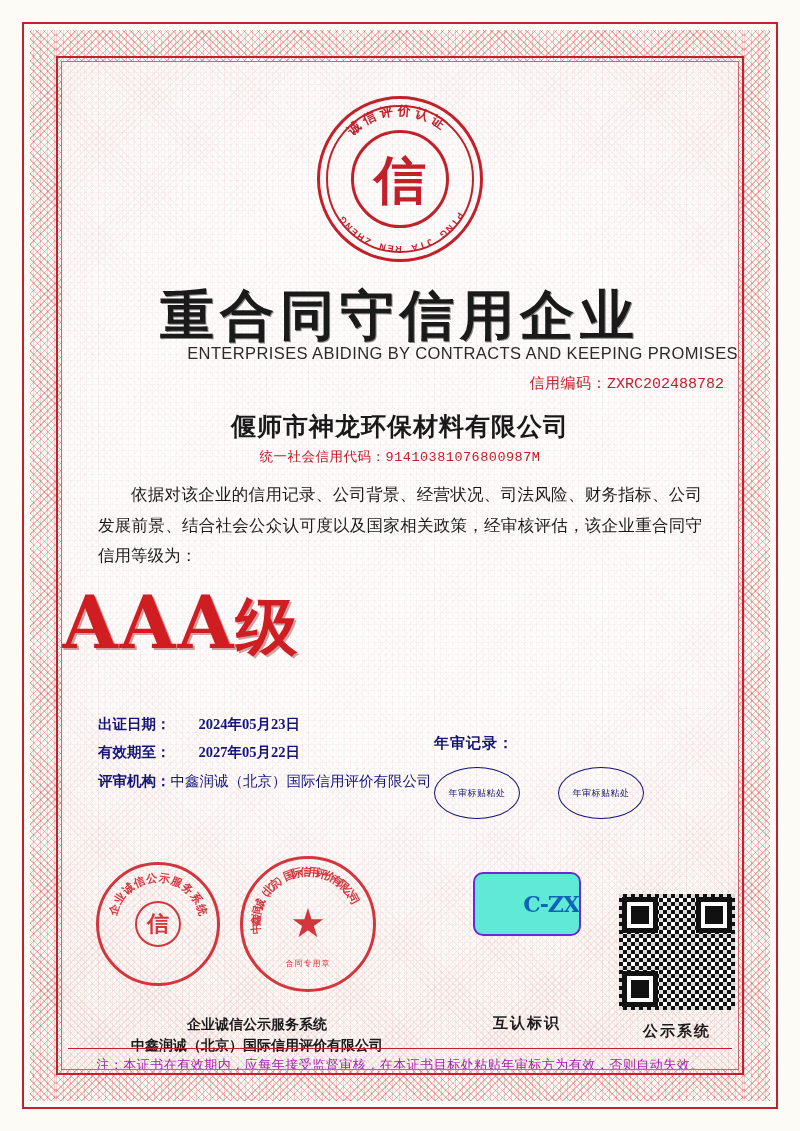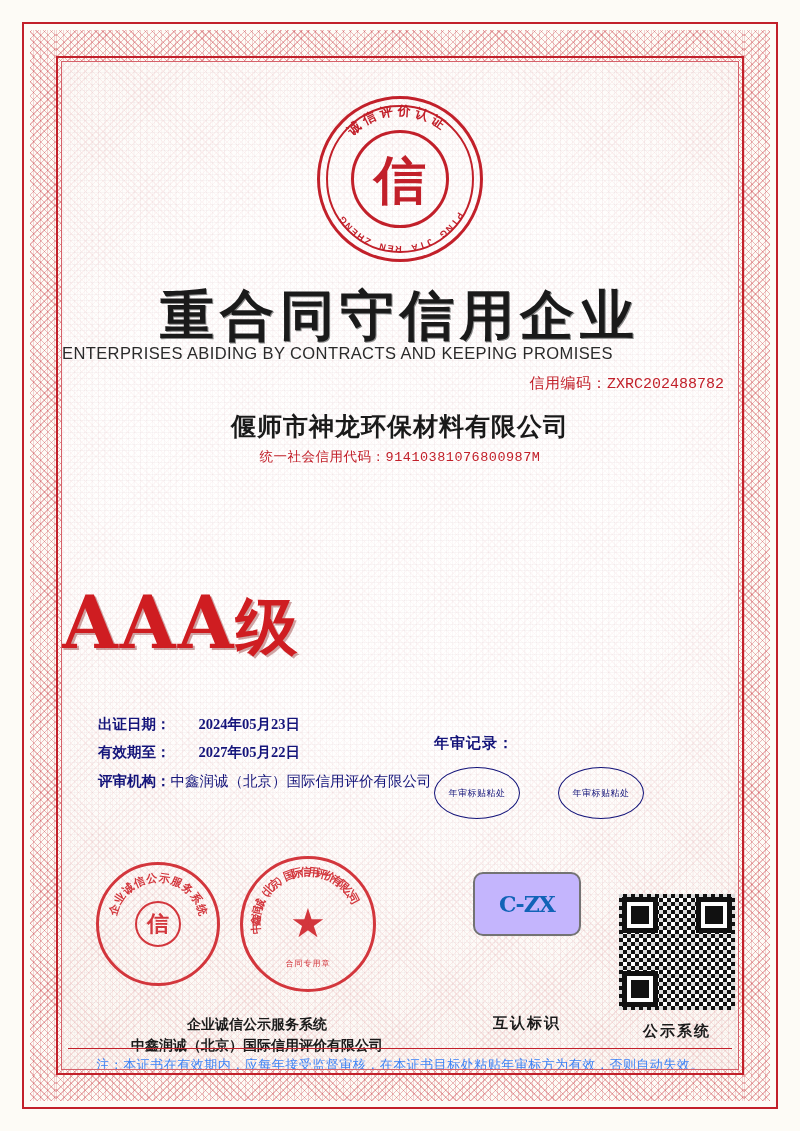--- a/index.html
+++ b/index.html
@@ -140,21 +140,21 @@
     font-size: 54px;
     font-weight: bold;
     letter-spacing: 6px;
     color: #1a1a1a;
     text-shadow: 1px 1px 0 #888;
   }
   .title-en {
     position: absolute;
     top: 282px;
     width: 100%;
-    text-align: left;
+    text-align: right;
     font-family: "Liberation Sans", sans-serif;
     font-size: 16.5px;
     letter-spacing: .4px;
     color: #2a2a2a;
   }
 
   .credit-no {
     position: absolute;
     top: 312px;
     right: 14px;
@@ -340,26 +340,26 @@
     position: absolute;
     left: 400px;
     top: 810px;
     width: 130px;
     text-align: center;
   }
   .mutual .logo {
     width: 104px;
     height: 60px;
     margin: 0 auto;
-    border: 2px solid #737373;
+    border: 2px solid #6d28d9;
     border-radius: 10px;
     display: flex;
     align-items: center;
-    justify-content: center;
-    background: #c4b5fd;
+    justify-content: flex-end;
+    background: #5eead4;
   }
   .mutual .logo-text {
     color: #1163b7;
     font-family: "DejaVu Serif", serif;
     font-size: 22px;
     font-weight: bold;
     letter-spacing: -1px;
   }
   .mutual .cap {
     margin-top: 78px;
@@ -417,21 +417,21 @@
     top: 986px;
     border-top: 1.5px solid #c2202a;
   }
   .footer-note {
     position: absolute;
     left: 0; right: 0;
     top: 994px;
     text-align: center;
     font-family: "DejaVu Serif", serif;
     font-size: 13px;
-    color: #3b82f6;
+    color: #a21caf;
     letter-spacing: .5px;
   }
 </style>
 </head>
 <body>
 
 <div class="certificate">
 
   <div class="frame-outer"></div>
   <div class="frame-band"></div>
@@ -487,20 +487,21 @@
 
     <div class="credit-no">
       <span>信用编码：</span><span class="code">ZXRC202488782</span>
     </div>
 
     <div class="company-name">偃师市神龙环保材料有限公司</div>
     <div class="uscc">
       <span>统一社会信用代码：</span><span class="code">91410381076800987M</span>
     </div>
 
+    <div class="body-text">依据对该企业的信用记录、公司背景、经营状况、司法风险、财务指标、公司发展前景、结合社会公众认可度以及国家相关政策，经审核评估，该企业重合同守信用等级为：</div>
 
     <div class="grade">
       <span class="aaa">AAA</span><span class="ji">级</span>
     </div>
 
     <div class="details">
       <div class="row">
         <span class="label">出证日期：</span><span class="val-mono">2024年05月23日</span>
       </div>
       <div class="row">

